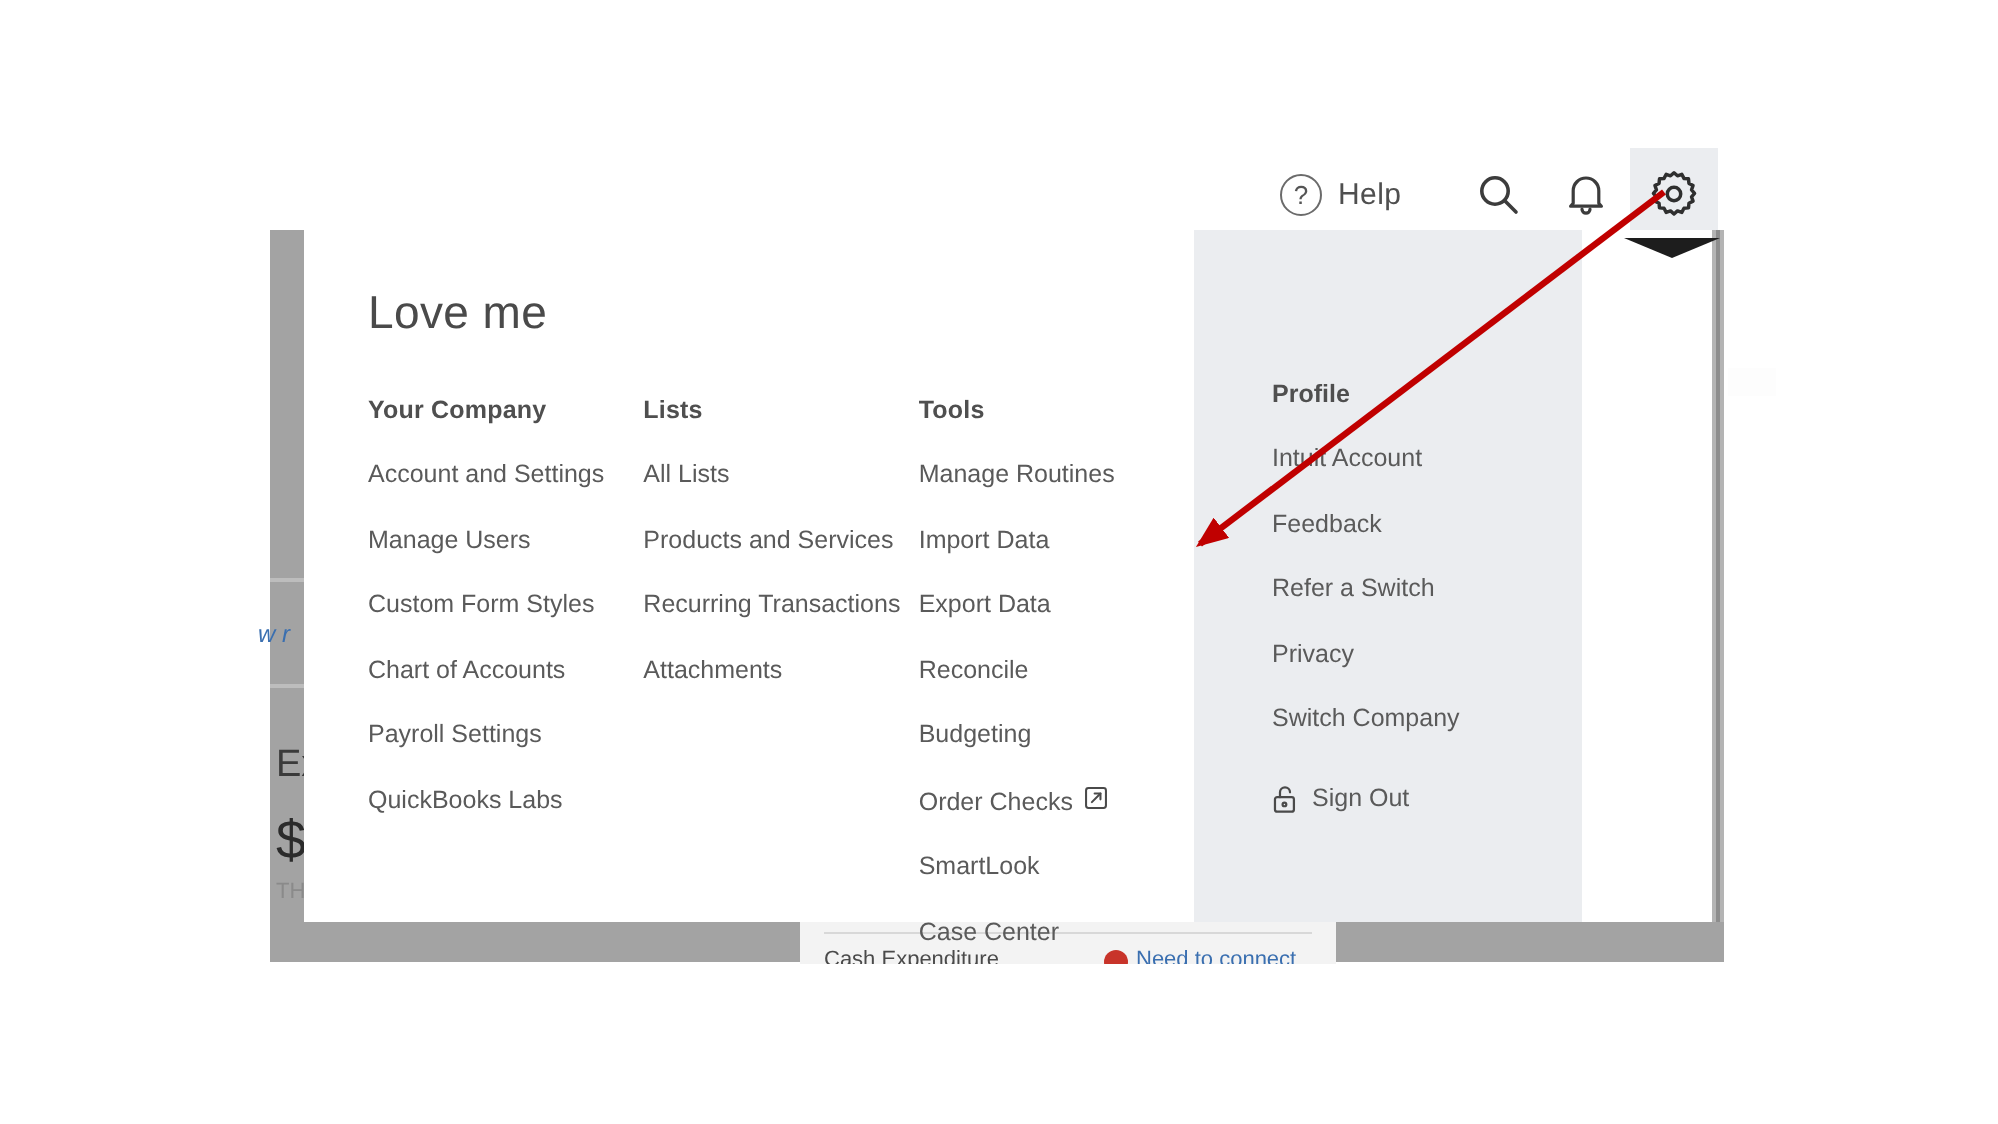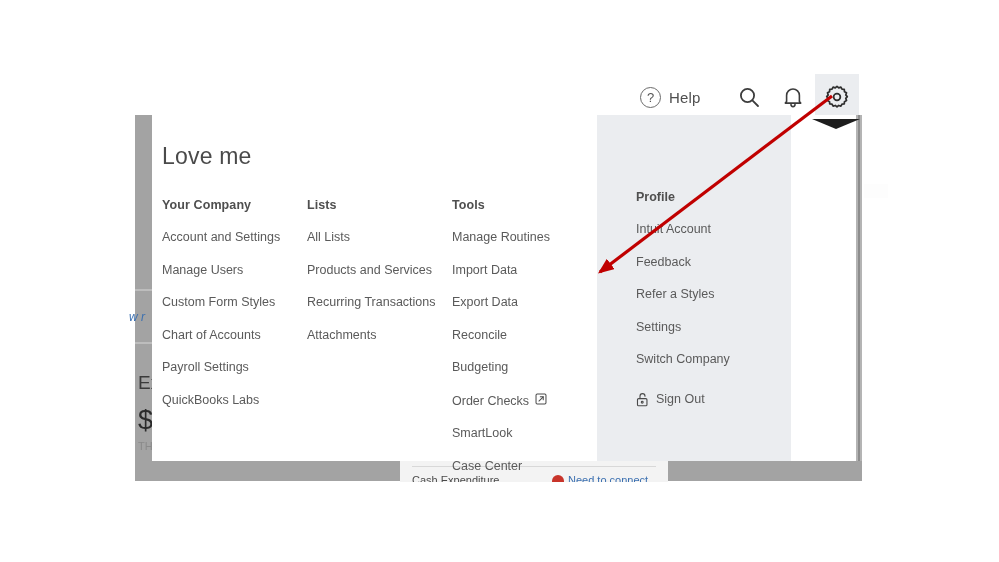--- a/index.html
+++ b/index.html
@@ -146,21 +146,21 @@
     position: absolute;
     left: 152px; top: 115px;
     width: 710px; height: 346px;
     background: #ffffff;
     z-index: 4;
     display: flex;
   }
   .menu-main {
     position: relative;
     width: 445px; height: 100%;
-    padding: 28px 0 0 10px;
+    padding: 28px 0 0 32px;
   }
   .menu-title {
     font-size: 23px; color: #4a4a4a;
     font-weight: 400; letter-spacing: .2px;
     margin: 0 0 28px 0;
   }
   .cols { display: flex; }
   .col { width: 178px; }
   .col-head {
     font-size: 12.5px; color: #4f4f4f;
@@ -358,22 +358,22 @@
           </div>
         </div>
 
       </div>
     </div>
 
     <div class="profile-pane">
       <div class="profile-head">Profile</div>
       <div class="profile-item">Intuit Account</div>
       <div class="profile-item">Feedback</div>
-      <div class="profile-item">Refer a Styles</div>
-      <div class="profile-item">Settings</div>
+      <div class="profile-item">Refer a Switch</div>
+      <div class="profile-item">Privacy</div>
       <div class="profile-item">Switch Company</div>
 
       <div class="signout">
         <span>
           <svg width="13" height="15" viewBox="0 0 14 16" fill="none" stroke="#4a4a4a" stroke-width="1.2" stroke-linecap="round" stroke-linejoin="round">
             <rect x="1.6" y="7" width="10.2" height="7.8" rx="1.2"></rect>
             <path d="M4.3 7 V4.4 a2.7 2.7 0 0 1 5.4 0"></path>
             <circle cx="6.7" cy="10.9" r="1"></circle>
           </svg>
         </span>

